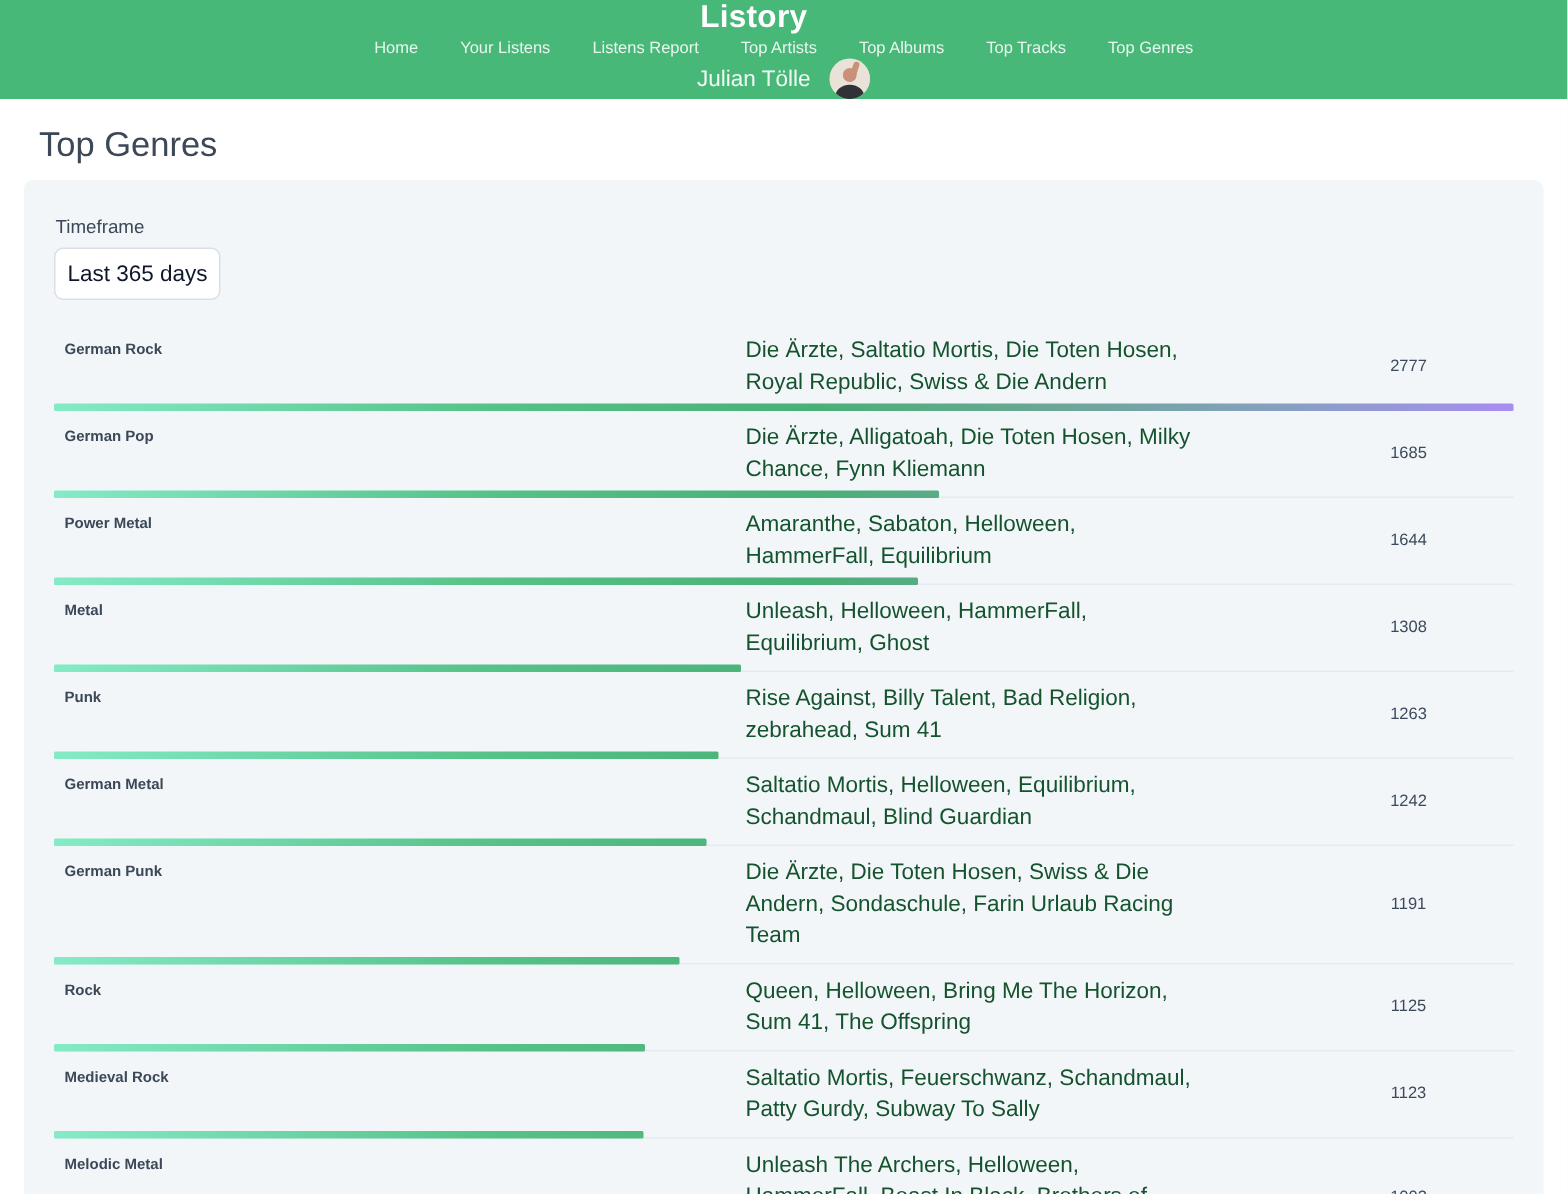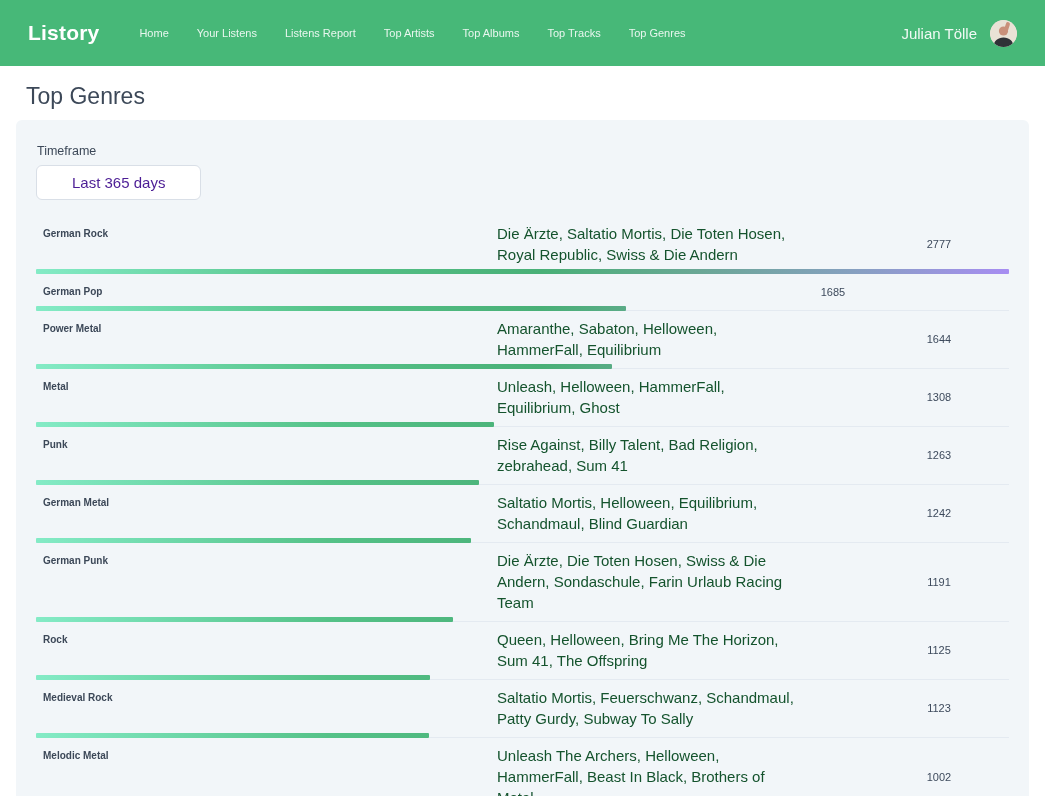--- a/index.html
+++ b/index.html
@@ -1,41 +1,41 @@
 <!DOCTYPE html>
 <html><head>
 <meta charset="utf-8">
 <style>
   * { margin:0; padding:0; box-sizing:border-box; }
   html,body { width:1045px; height:796px; overflow:hidden; background:#ffffff;
               font-family:"Liberation Sans","DejaVu Sans",sans-serif; }
 
   
   .navbar { height:66px; background:#47b878; display:flex; align-items:center;
-            padding:0 28px; }
+            padding:0 28px;flex-direction:column; }
   .brand { color:#ffffff; font-size:21px; font-weight:bold; letter-spacing:.2px;
            margin-right:40px; cursor:pointer; }
   .nav-links { display:flex; align-items:center; gap:28px; flex:1; }
   .nav-link { color:rgba(255,255,255,.88); font-size:11px; cursor:pointer;
               white-space:nowrap; }
   .nav-right { display:flex; align-items:center; gap:13px; }
   .user-name { color:rgba(255,255,255,.92); font-size:15px; }
   .avatar { width:27px; height:27px; border-radius:50%; overflow:hidden;
             background:#e9e2d6; display:block; }
 
   
   .page-title { margin:17px 26px 10px; font-size:23px; font-weight:500;
                 color:#3c4858; }
 
   .card { margin:0 16px; background:#f2f6f9; border-radius:6px;
           padding:22px 20px 30px; min-height:700px; }
 
   .filter-label { font-size:12.5px; color:#3c4858; margin:2px 0 7px 1px; }
   .filter-btn { display:inline-block; background:#ffffff; border:1px solid #d9dfe7;
-                border-radius:6px; padding:8px 35px; font-size:15px; color:#4c1d95;
+                border-radius:6px; padding:8px 8px; font-size:15px; color:#0f172a;
                 font-family:inherit; cursor:pointer; }
 
   
   .genres-table { margin-top:16px; }
   .genre-row { padding-top:7px; }
   .row-grid { display:grid; grid-template-columns:461px 300px 1fr 140px;
               align-items:start; }
   .genre-name { font-size:10px; font-weight:bold; color:#3c4858;
                 padding-left:7px; line-height:21px; }
   .genre-artists { font-size:15px; color:#14532d; line-height:21px; }
@@ -93,20 +93,21 @@
       </div>
       <div class="bar-track">
         <div class="bar-line"></div>
         <div class="bar-fill" style="width: 100%;"></div>
       </div>
     </div>
 
     <div class="genre-row">
       <div class="row-grid">
         <div class="genre-name">German Pop</div>
+        <div class="genre-artists">Die Ärzte, Alligatoah, Die Toten Hosen, Milky Chance, Fynn Kliemann</div>
         <div></div>
         <div class="genre-count">1685</div>
       </div>
       <div class="bar-track">
         <div class="bar-line"></div>
         <div class="bar-fill" style="width: 60.68%;"></div>
       </div>
     </div>
 
     <div class="genre-row">

